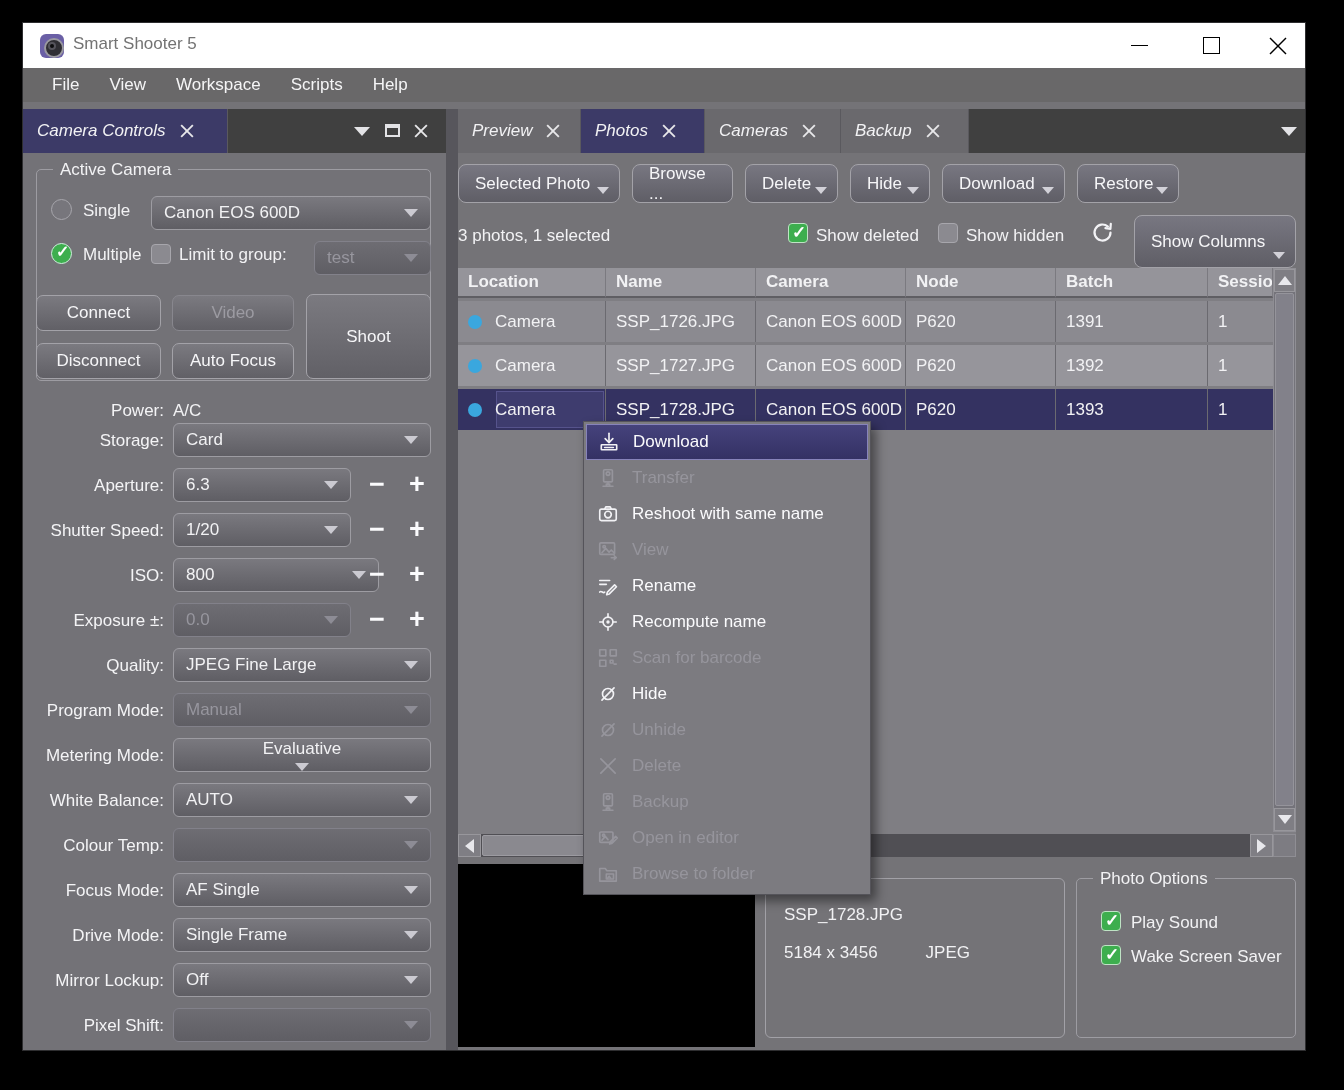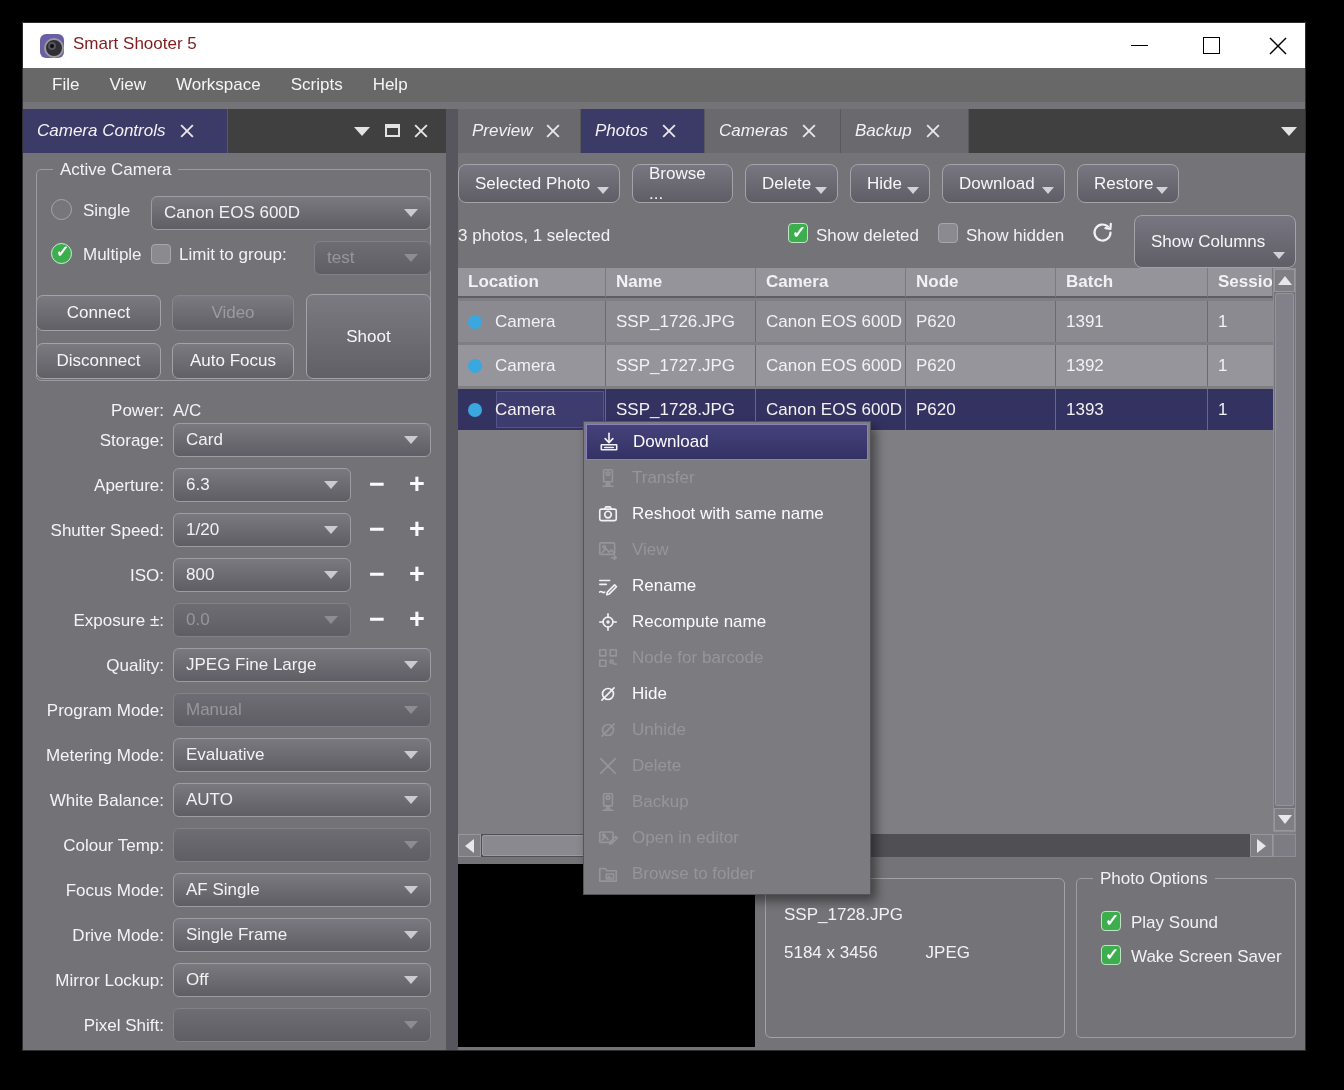--- a/index.html
+++ b/index.html
@@ -9,21 +9,21 @@
     position:absolute; left:22px; top:22px; width:1284px; height:1029px;
     background:#747377; border:1px solid #2e2e30; overflow:hidden;
     color:#f2f2f4; font-size:17px;
   }
   
   .titlebar { position:absolute; left:0; top:0; width:100%; height:45px; background:#ffffff; color:#111; }
   .app-icon { position:absolute; left:17px; top:11px; width:24px; height:24px; border-radius:6px; background:#6a5fa5; }
   .app-icon::before { content:""; position:absolute; left:4px; top:4px; width:16px; height:16px; border-radius:50%;
     background:#2f2e33; border:2px solid #9a99a0; }
   .app-icon::after { content:""; position:absolute; left:10px; top:10px; width:4px; height:4px; border-radius:50%; background:#0c0c0e; box-shadow:0 0 0 2px #55545c; }
-  .titlebar .title { position:absolute; left:50px; top:11px; font-size:17px; color:#7f1d1d; }
+  .titlebar .title { position:absolute; left:50px; top:11px; font-size:17px; color:#737373; }
   .win-btn { position:absolute; top:0; width:46px; height:45px; cursor:default; }
   .min-glyph { position:absolute; left:14px; top:22px; width:17px; height:0; border-top:1.6px solid #000; }
   .max-glyph { position:absolute; left:14px; top:14px; width:17px; height:17px; border:1.6px solid #000; }
   .x-glyph line { stroke:#000; stroke-width:1.4; }
   
   .menubar { position:absolute; left:0; top:45px; width:100%; height:34px; background:#696869; display:flex; align-items:center; padding-left:14px; }
   .menubar .mitem { padding:0 15px; height:34px; line-height:34px; color:#f5f5f6; }
   
   .dockstrip { position:absolute; top:86px; height:44px; background:#404040;font-style:italic; }
   .panel-left { position:absolute; left:0; top:130px; width:423px; height:899px; background:#737277; }
@@ -236,21 +236,21 @@
 
     <span class="flabel" style="top:368px;">Shutter Speed:</span>
     <div class="dd" style="left:150px;top:360px;width:178px;">
       <span class="val">1/20</span>
         <span class="dd-arrow"></span>
     </div>
     <div class="step" style="left:340px;top:360px;">−</div>
     <div class="step" style="left:380px;top:360px;">+</div>
 
     <span class="flabel" style="top:413px;">ISO:</span>
-    <div class="dd" style="left:150px;top:405px;width:178px;">
+    <div class="dd" style="left:150px;top:405px;width:206px;">
       <span class="val">800</span>
         <span class="dd-arrow"></span>
     </div>
     <div class="step" style="left:340px;top:405px;">−</div>
     <div class="step" style="left:380px;top:405px;">+</div>
 
     <span class="flabel" style="top:458px;">Exposure ±:</span>
     <div class="dd dis" style="left:150px;top:450px;width:178px;align-items:center;">
       <span class="val">0.0</span>
         <span class="dd-arrow"></span>
@@ -264,21 +264,21 @@
         <span class="dd-arrow"></span>
     </div>
 
     <span class="flabel" style="top:548px;">Program Mode:</span>
     <div class="dd dis" style="left:150px;top:540px;width:258px;">
       <span class="val">Manual</span>
         <span class="dd-arrow"></span>
     </div>
 
     <span class="flabel" style="top:593px;">Metering Mode:</span>
-    <div class="dd" style="left:150px;top:585px;width:258px;">
+    <div class="dd" style="left:150px;top:585px;width:258px;flex-direction:column;">
       <span class="val">Evaluative</span>
         <span class="dd-arrow"></span>
     </div>
 
     <span class="flabel" style="top:638px;">White Balance:</span>
     <div class="dd" style="left:150px;top:630px;width:258px;">
       <span class="val">AUTO</span>
         <span class="dd-arrow"></span>
     </div>
 
@@ -513,21 +513,21 @@
     </div>
     <div class="mi dis">
       <span class="mic">
           <svg viewBox="0 0 20 20">
             <rect x="2.5" y="2.5" width="5.5" height="5.5"></rect>
             <rect x="12" y="2.5" width="5.5" height="5.5"></rect>
             <rect x="2.5" y="12" width="5.5" height="5.5"></rect>
             <path d="M12 12h2.5v2.5H12zM15.5 15.5h2"></path>
           </svg>
         </span>
-      <span class="mil">Node for barcode</span>
+      <span class="mil">Scan for barcode</span>
     </div>
     <div class="mi">
       <span class="mic">
           <svg viewBox="0 0 20 20">
             <circle cx="10" cy="10" r="5"></circle>
             <path d="M4.5 15.5l11-11"></path>
           </svg>
         </span>
       <span class="mil">Hide</span>
     </div>

